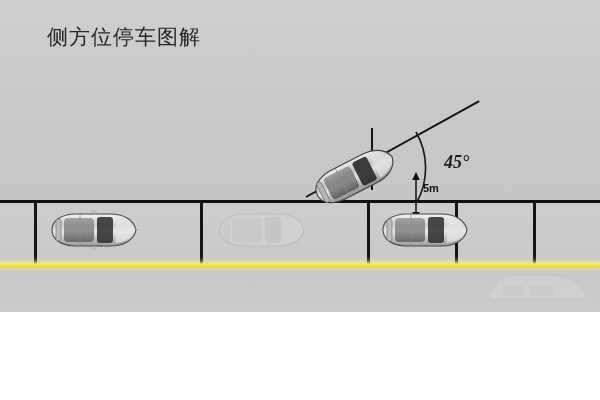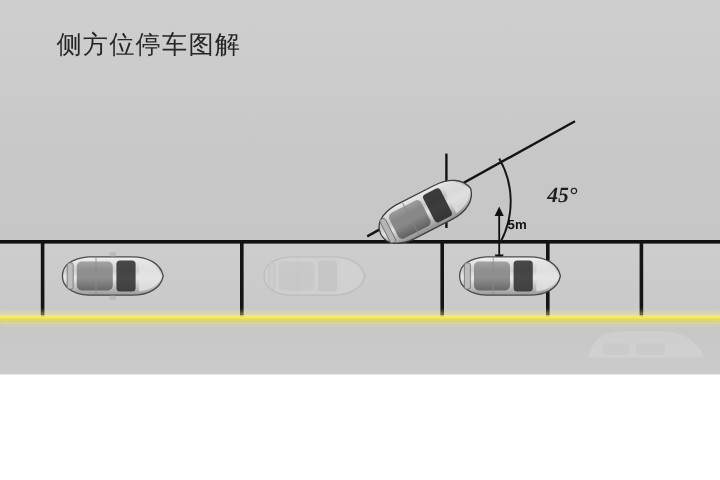--- a/index.html
+++ b/index.html
@@ -159,21 +159,21 @@
   <div class="vline" style="left:371px; top:128px; height:62px;"></div>
 
   <div class="diag" style="left:306px; top:196px; width:198px; transform: rotate(-29deg);"></div>
 
   <div class="arc" style="left:392px; top:128px; width:90px; height:80px;">
     <svg viewBox="0 0 90 80" width="90" height="80" aria-hidden="true">
       <path d="M 24 4 A 72 72 0 0 1 25 74" fill="none" stroke="#161616" stroke-width="1.6"></path>
     </svg>
   </div>
 
-  <div class="angle-label" style="left:456px; top:152px;">45°</div>
+  <div class="angle-label" style="left:444px; top:152px;">45°</div>
 
   <div class="arc" style="left:408px; top:172px; width:16px; height:48px;">
     <svg viewBox="0 0 16 48" width="16" height="48" aria-hidden="true">
       <line x1="8" y1="6" x2="8" y2="42" stroke="#111" stroke-width="1.5"></line>
       <polygon points="8,0 4.2,8 11.8,8" fill="#111"></polygon>
       <polygon points="8,48 4.2,40 11.8,40" fill="#111"></polygon>
     </svg>
   </div>
 
   <div class="measure-label" style="left:423px; top:182px;">5m</div>

